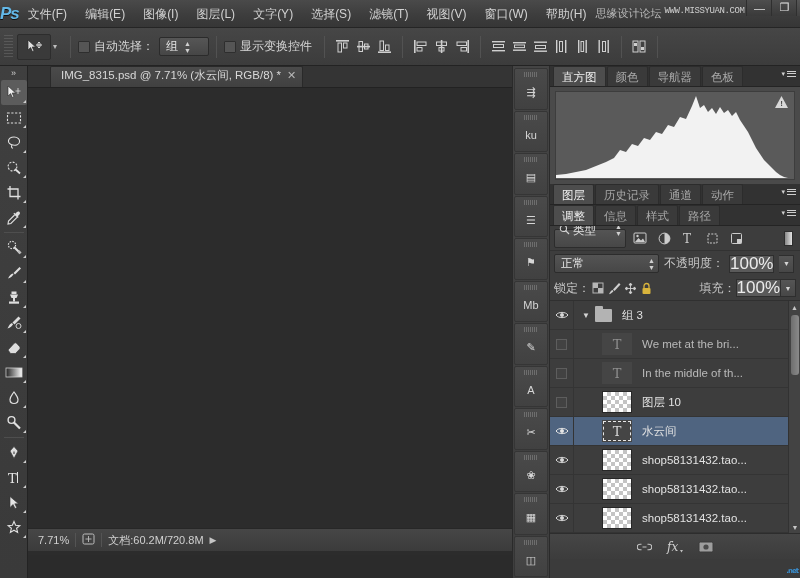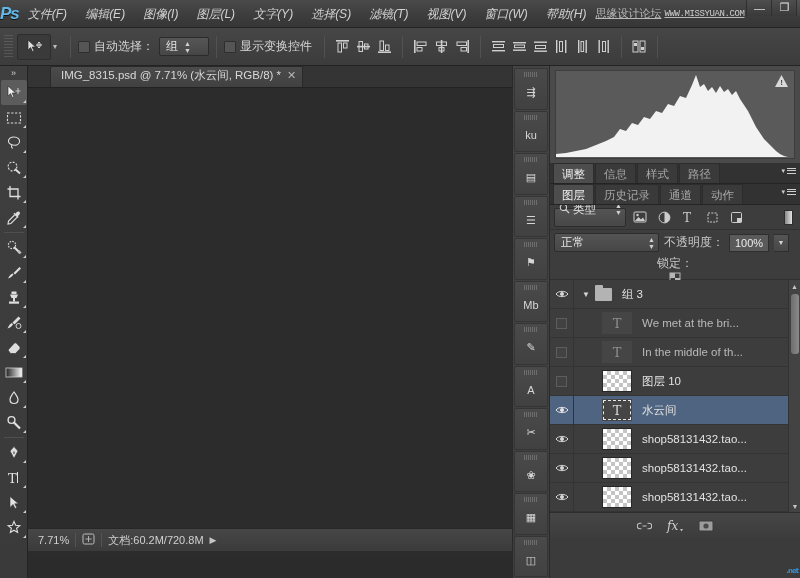--- a/index.html
+++ b/index.html
@@ -19,25 +19,25 @@
     border-bottom:1px solid #252525;
     display:flex; align-items:center;
   }
   .ps-logo {
     width:36px; height:28px; display:flex; align-items:center; justify-content:center;
     color:#63b8e8; font-weight:bold; font-size:17px; font-style:italic;
     letter-spacing:-1px; text-shadow:0 1px 0 #111;
   }
   .menu-item {
     padding:0 9px; height:28px; line-height:28px; color:#d2d2d2; font-size:12px;
-    white-space:nowrap; cursor:default;font-style:italic;
+    white-space:nowrap; cursor:default;
   }
   .watermark-top {
-    margin-left:auto; margin-right:2px; display:flex; align-items:center; gap:3px;
-    font-size:11px; color:#b9b9b9; white-space:nowrap;text-decoration:underline;
+    margin-left:auto; margin-right:2px; display:flex; gap:3px;
+    font-size:11px; color:#b9b9b9; white-space:nowrap;
   }
   .wm-dom { font-family:"Liberation Mono", monospace; font-size:9px; color:#cfcfcf; letter-spacing:-0.4px; }
   .wincontrols { display:flex; align-items:flex-start; height:28px; }
   .winbtn {
     width:25px; height:16px; display:flex; align-items:center; justify-content:center;
     color:#e0e0e0; font-size:11px; border-left:1px solid #2f2f2f;
     background:linear-gradient(to bottom,#4e4e4e,#3a3a3a);
   }
   .winbtn.close { background:linear-gradient(to bottom,#565656,#414141); }
 
@@ -271,29 +271,29 @@
     background:linear-gradient(to right,#888,#e2e2e2); border:1px solid #2e2e2e; }
 
   .lp-blend { height:25px; display:flex; align-items:center; gap:5px; padding:0 4px; }
   .blend-select {
     height:19px; width:105px; background:linear-gradient(to bottom,#545454,#474747);
     border:1px solid #2c2c2c; border-radius:2px; display:flex; align-items:center;
     justify-content:space-between; padding:0 3px 0 6px; color:#e6e6e6; font-size:11.5px;
   }
   .num-field {
     height:18px; min-width:40px; background:#5a5a5a; border:1px solid #2e2e2e;
-    color:#ececec; font-size:11px; display:flex; align-items:center; justify-content:center;
+    color:#ececec; font-size:17px; display:flex; align-items:center; justify-content:center;
   }
   .num-caret {
     width:15px; height:18px; background:linear-gradient(to bottom,#555,#474747);
     border:1px solid #2e2e2e; border-left:none; display:flex; align-items:center; justify-content:center;
     font-size:7px; color:#d4d4d4;
   }
   .lp-lock { height:25px; display:flex; align-items:center; padding:0 4px;
-    border-bottom:1px solid #303030;flex-direction:column; }
+    border-bottom:1px solid #303030; }
   .lock-ico { width:16px; height:16px; display:flex; align-items:center; justify-content:center; color:#c9c9c9; }
 
   .layer-list { position:relative; height:232px; background:#3d3d3d; overflow:hidden; }
   .layer-row {
     display:flex; align-items:center; height:29px;
     border-bottom:1px solid #343434; padding-right:12px;
   }
   .layer-row.selected { background:#4f6480; }
   .eye-cell {
     width:24px; height:29px; display:flex; align-items:center; justify-content:center;
@@ -698,47 +698,57 @@
       <span class="rail-glyph">▦</span>
     </div>
     <div class="rail-item">
       <span class="rail-grip"></span>
       <span class="rail-glyph">◫</span>
     </div>
   </div>
 
   <div class="rightcol">
 
+    <div class="panel-tabs">
+      <div class="ptab active">直方图</div>
+      <div class="ptab">颜色</div>
+      <div class="ptab">导航器</div>
+      <div class="ptab">色板</div>
+      <div class="pmenu">
+          <span style="font-size:7px">▾</span>
+          <span class="lines"></span>
+        </div>
+    </div>
     <div class="histo-body">
       <div class="histo-box">
         <svg width="236" height="86" viewBox="0 0 236 86" preserveAspectRatio="none">
           <path fill="#f2f2f2" d="M0,86 L0,83 L10,82 L20,80 L30,78 L40,74 L50,70 L58,66 L64,58 L70,60 L76,52 L82,54 L88,46 L94,48 L100,40 L106,42 L112,33 L118,35 L124,25 L130,27 L136,14 L140,4 L144,16 L148,13 L152,20 L156,16 L160,22 L164,15 L168,21 L172,18 L176,24 L180,20 L184,28 L188,34 L192,40 L196,48 L200,56 L204,62 L208,68 L212,72 L216,76 L220,80 L224,83 L228,85 L232,86 L236,86 Z"></path>
         </svg>
         <div class="histo-warn">
           <span>!</span>
         </div>
       </div>
+    </div>
+
+    <div class="panel-tabs">
+      <div class="ptab active">图层</div>
+      <div class="ptab">历史记录</div>
+      <div class="ptab">通道</div>
+      <div class="ptab">动作</div>
+      <div class="pmenu">
+          <span style="font-size:7px">▾</span>
+          <span class="lines"></span>
+        </div>
     </div>
 
     <div class="panel-tabs">
       <div class="ptab active">调整</div>
       <div class="ptab">信息</div>
       <div class="ptab">样式</div>
       <div class="ptab">路径</div>
-      <div class="pmenu">
-          <span style="font-size:7px">▾</span>
-          <span class="lines"></span>
-        </div>
-    </div>
-
-    <div class="panel-tabs">
-      <div class="ptab active">图层</div>
-      <div class="ptab">历史记录</div>
-      <div class="ptab">通道</div>
-      <div class="ptab">动作</div>
       <div class="pmenu">
           <span style="font-size:7px">▾</span>
           <span class="lines"></span>
         </div>
     </div>
 
     <div class="layers-panel">
 
       <div class="lp-filter">
         <span class="kind-select">

